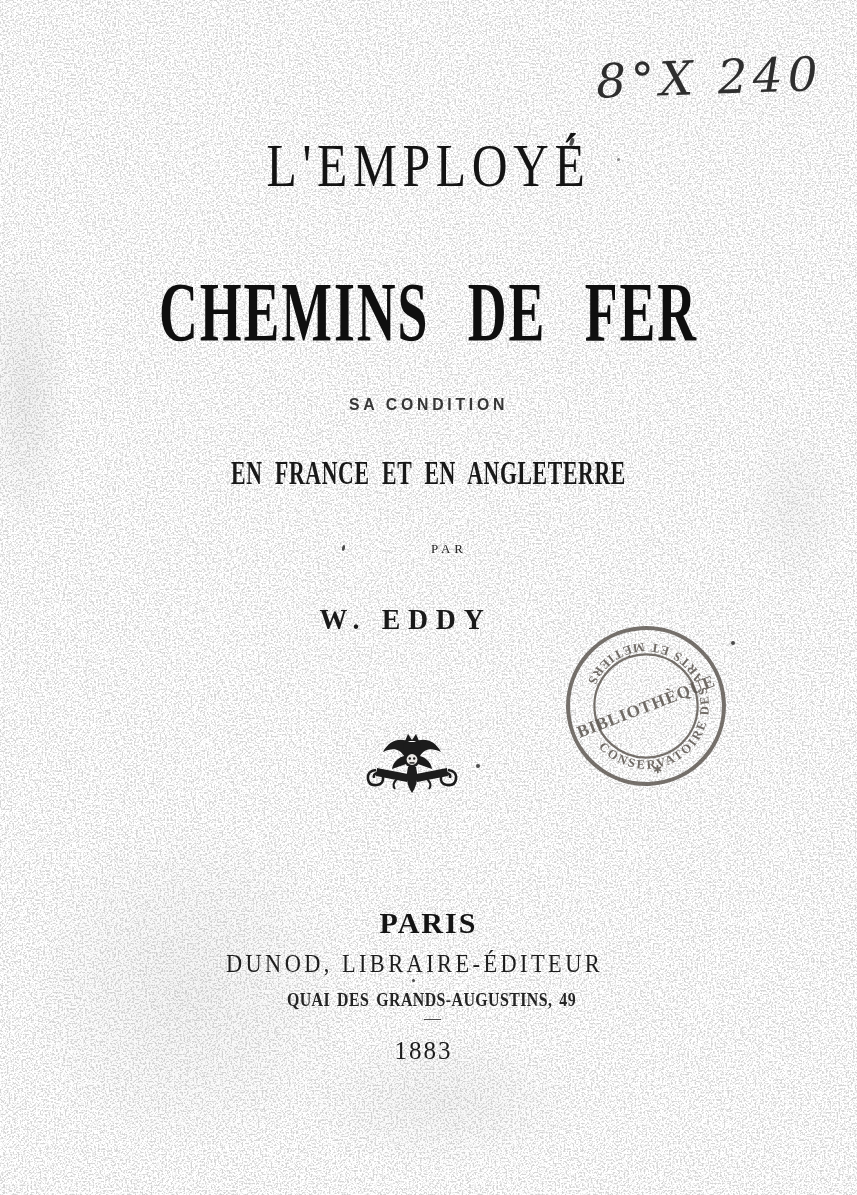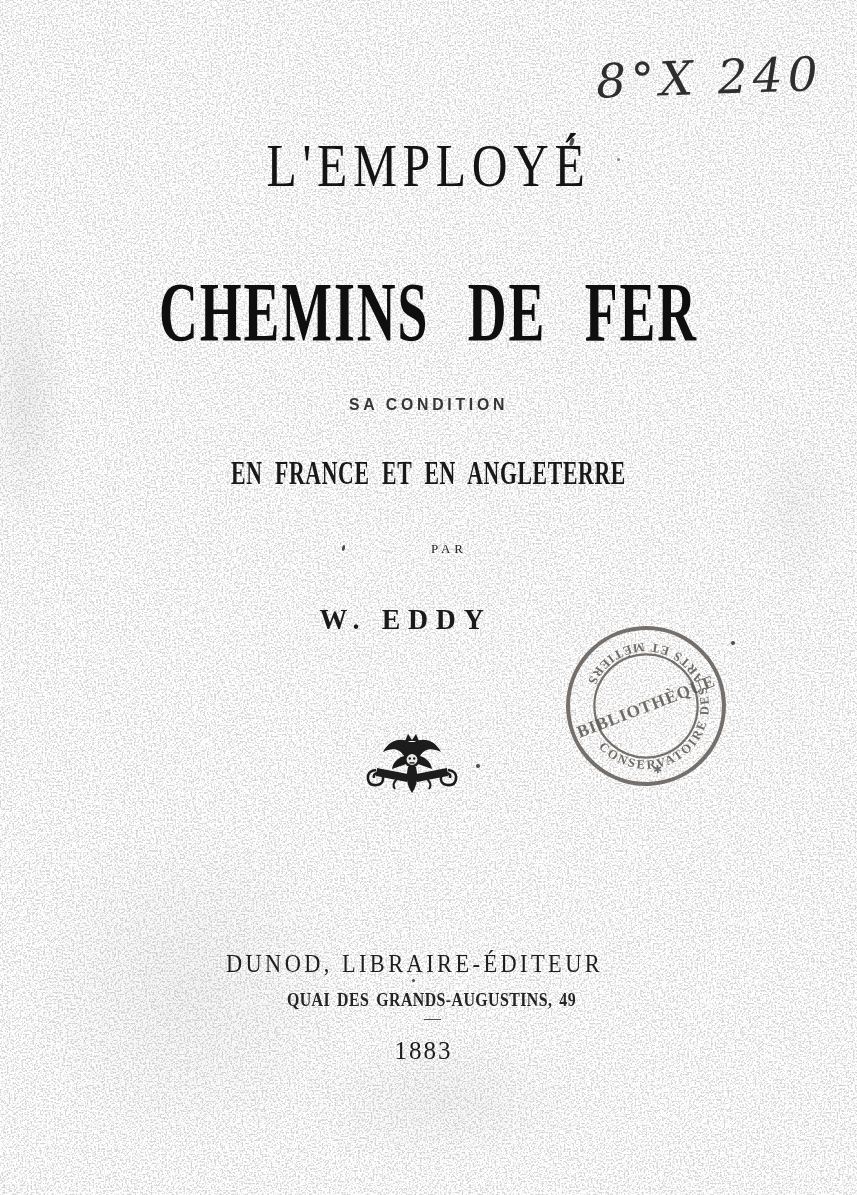--- a/index.html
+++ b/index.html
@@ -137,20 +137,21 @@
       <path d="M39,13 C39,9 57,9 57,13 L55,22 L41,22 Z"></path>
       <circle cx="48" cy="28" r="7.5"></circle>
       <circle cx="48" cy="27.5" r="5.4" fill="#eceae6"></circle>
       <circle cx="45.8" cy="26.5" r="1.2"></circle>
       <circle cx="50.2" cy="26.5" r="1.2"></circle>
       <rect x="45.5" y="30.2" width="5" height="1.4"></rect>
       <path d="M44,35 C42,44 42,52 48,61 C54,52 54,44 52,35 Z"></path>
     </g>
   </svg>
 
+  <div class="abs imprint-city">PARIS</div>
   <div class="abs imprint-publisher">DUNOD, LIBRAIRE-ÉDITEUR</div>
   <div class="abs imprint-address">QUAI DES GRANDS-AUGUSTINS, 49</div>
   <div class="abs imprint-sep">—</div>
   <div class="abs imprint-year">1883</div>
 
   <div class="speck sp1"></div>
   <div class="speck sp2"></div>
   <div class="speck sp3"></div>
   <div class="speck sp4"></div>
   <div class="speck sp5"></div>

